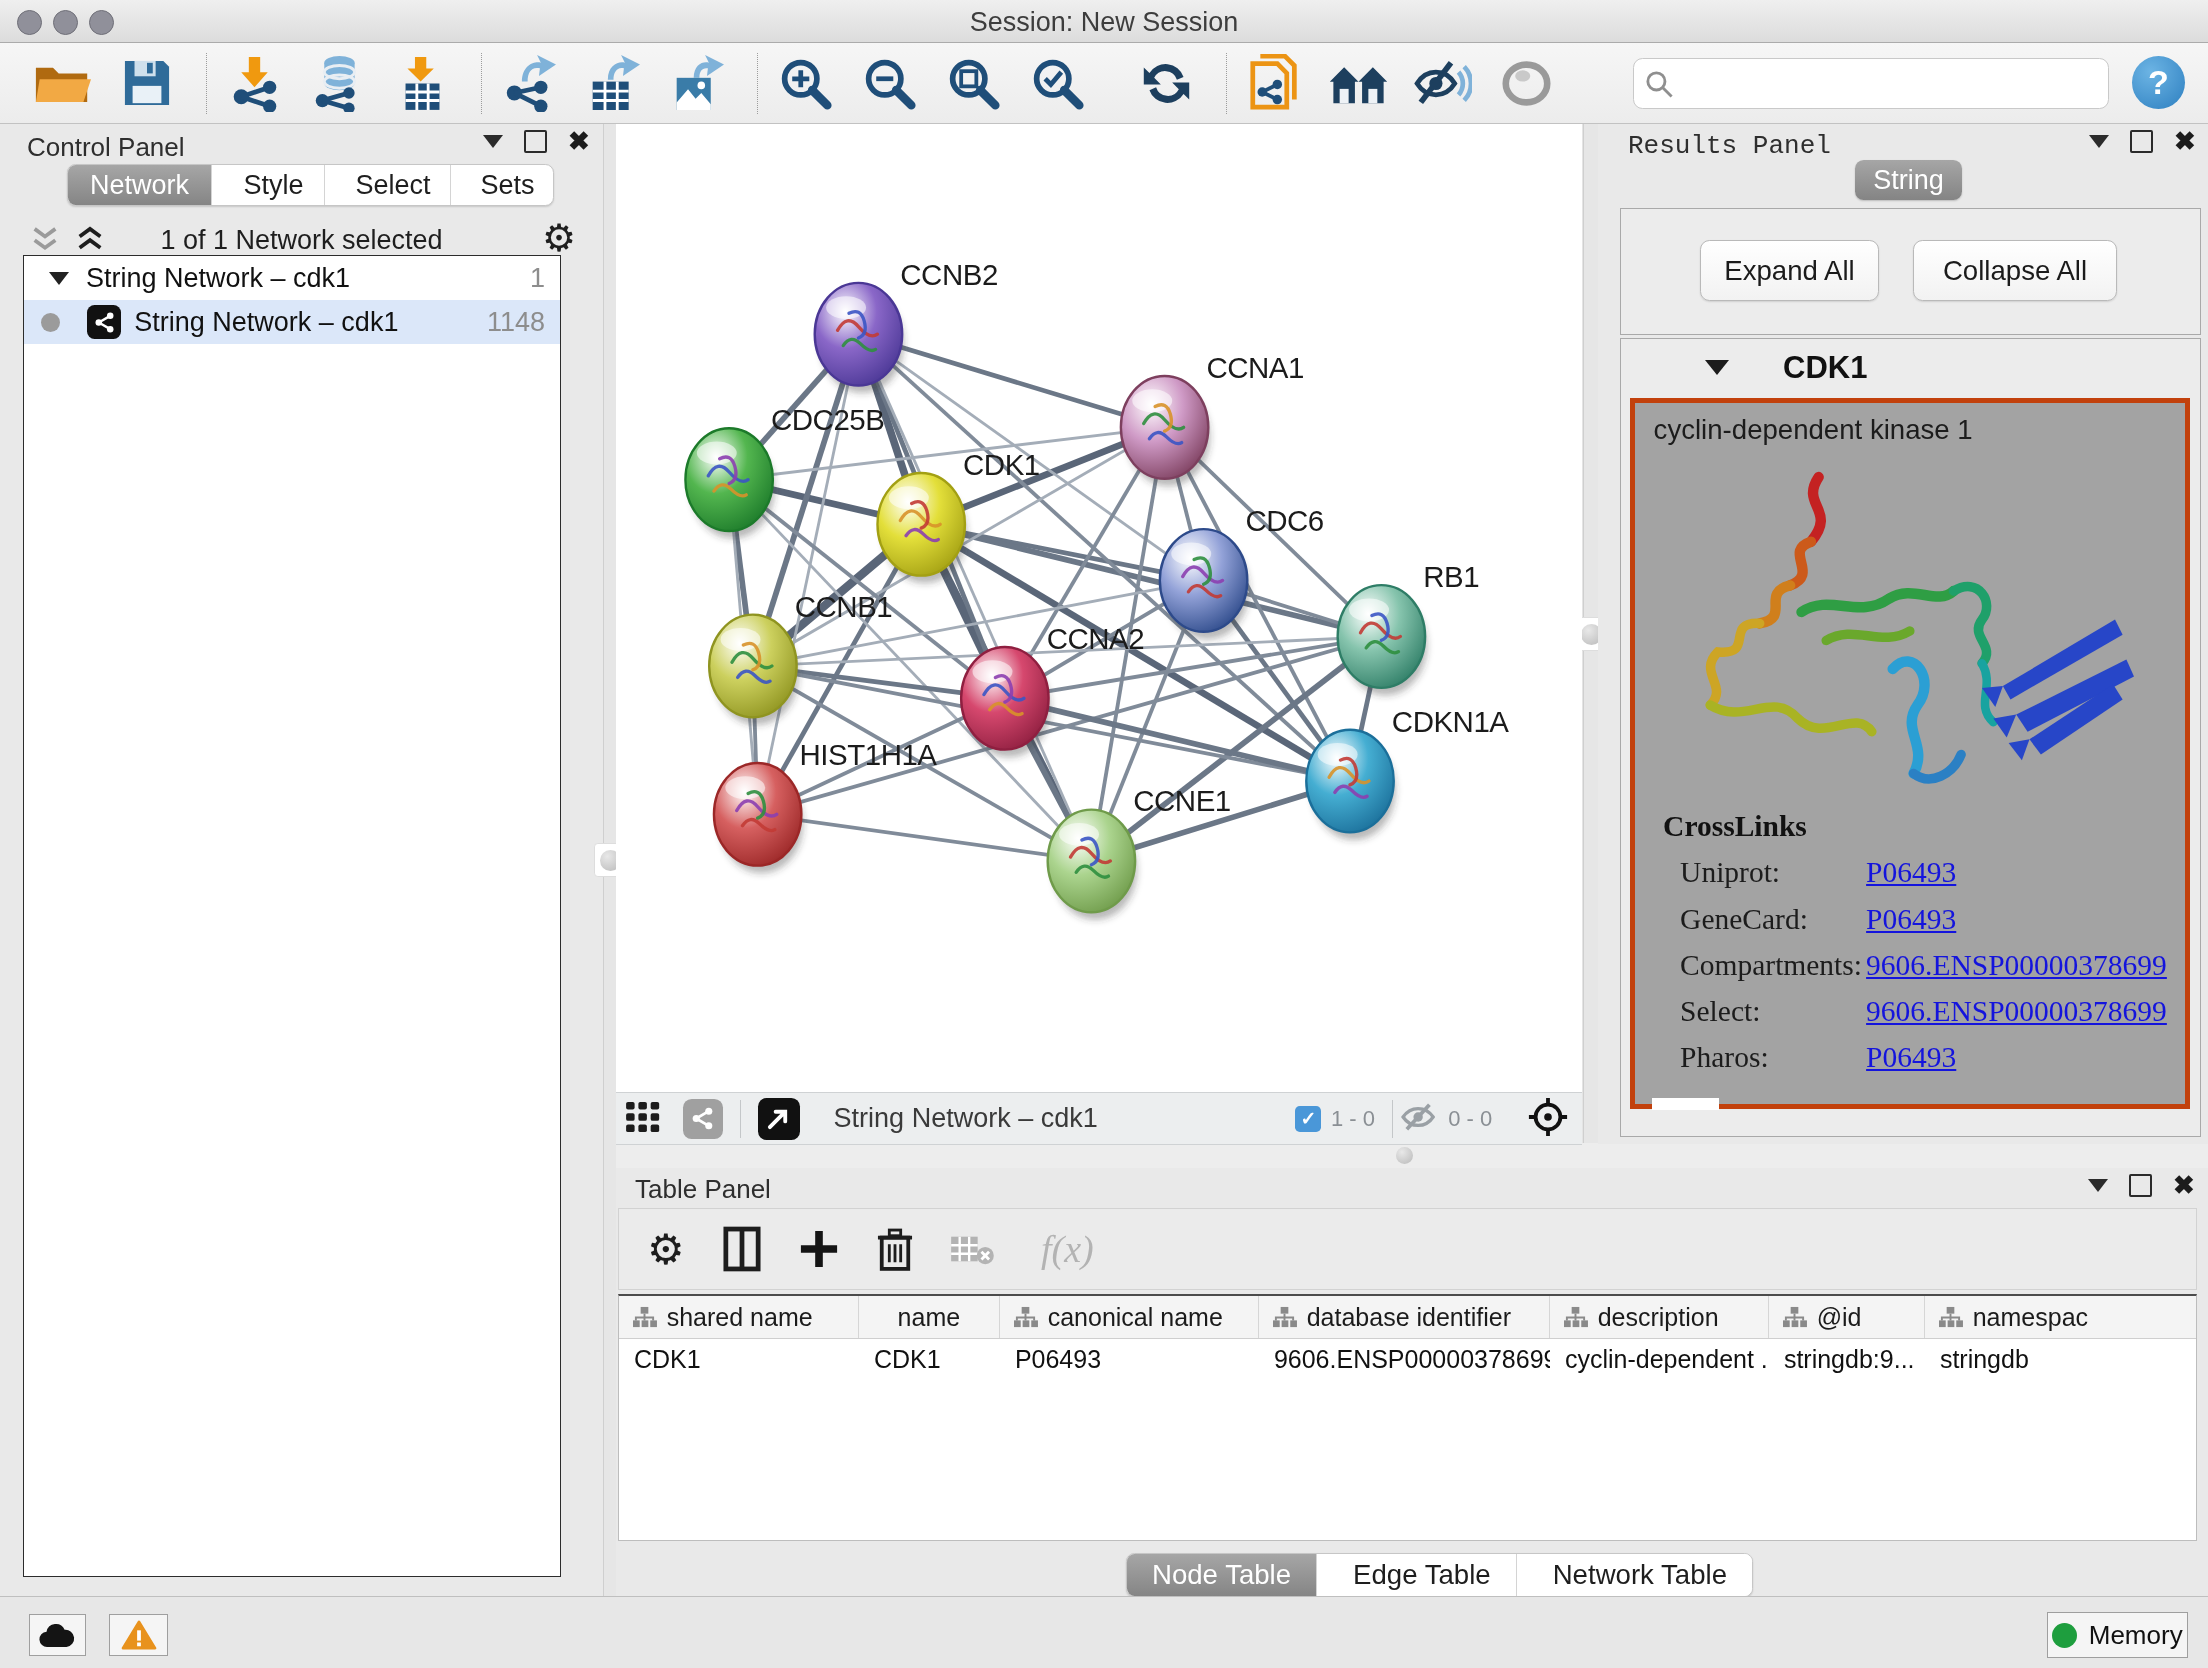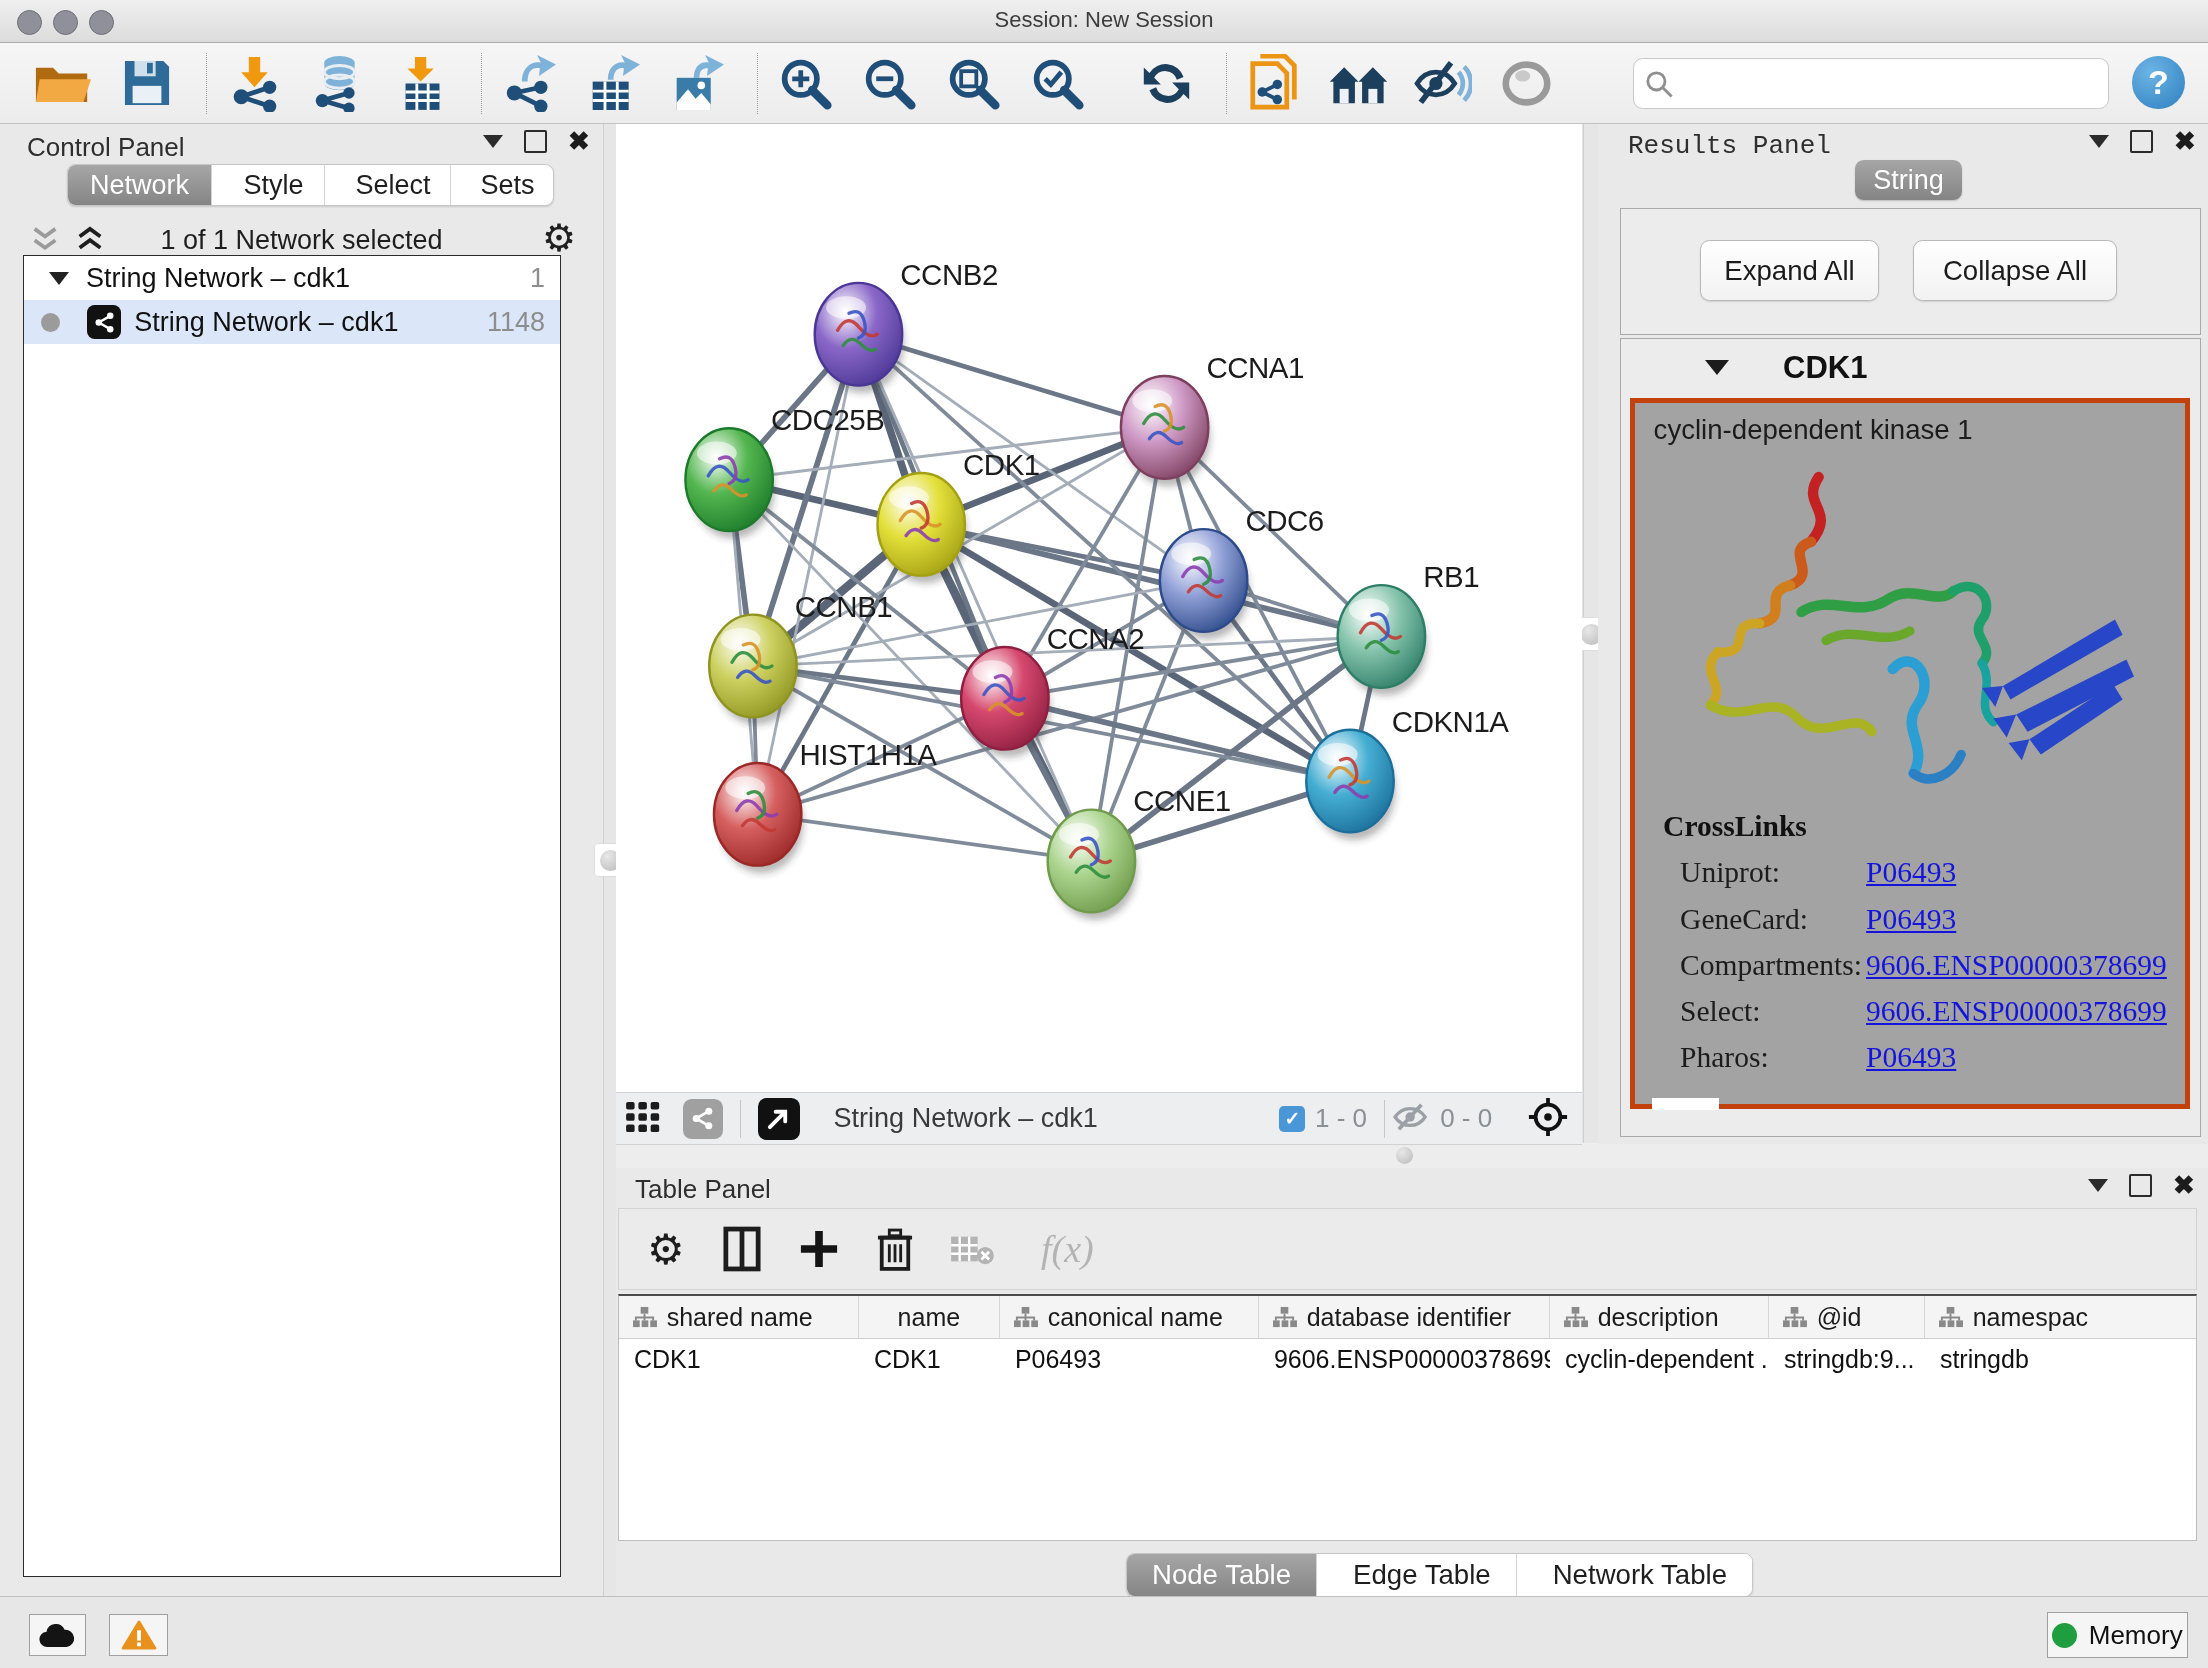--- a/index.html
+++ b/index.html
@@ -8,21 +8,21 @@
        -webkit-font-smoothing:antialiased;}
   .window{position:absolute;inset:0;box-shadow:inset 0 0 0 1px #9c9c9c;}
 
   
   .titlebar{position:absolute;left:0;top:0;width:2208px;height:42px;
     background:linear-gradient(#efefef,#dcdcdc);border-bottom:1px solid #ababab;}
   .traffic{position:absolute;top:9.5px;width:23px;height:23px;border-radius:50%;
     background:#90909a;border:1px solid #6f6f78;}
   .t1{left:17px}.t2{left:53px}.t3{left:89px}
   .win-title{position:absolute;left:0;right:0;top:6.7px;text-align:center;
-    font-size:22px;color:#3d3d3d;}
+    font-size:27px;color:#3d3d3d;}
 
   
   .toolbar{position:absolute;left:0;top:43px;width:2208px;height:81px;
     background:linear-gradient(#f6f6f6,#ececec);border-bottom:1px solid #c2c2c2;
     display:flex;align-items:center;padding-left:32px;box-sizing:border-box;}
   .tbtn{width:61px;height:61px;margin-right:23px;display:flex;align-items:center;justify-content:center;flex:0 0 auto;}
   .tsep{width:0;height:61px;border-left:1.9px dotted #9c9c9c;margin:0 17px 0 5.7px;flex:0 0 auto;}
   .searchbox{position:absolute;right:99px;top:15px;width:474px;height:49px;background:#fff;
     border:1.9px solid #c9c9c9;border-radius:9.5px;}
   .searchbox input{position:absolute;left:49px;top:3.8px;width:409px;height:36px;border:none;outline:none;
@@ -81,21 +81,21 @@
 
   
   .net-canvas{position:absolute;left:616px;top:124px;width:966px;height:968px;background:#fff;}
   .net-canvas svg{position:absolute;left:0;top:0;}
   .net-toolbar{position:absolute;left:616px;top:1092px;width:966px;height:51px;background:#eceeef;
     border-top:1px solid #cfd2d4;border-bottom:1px solid #cfd2d4;display:flex;align-items:center;}
   .nt-sep{width:0;height:38px;border-left:1px solid #c4c7c9;margin:0 17px;}
   .nt-title{font-size:27px;color:#3a3a3a;}
   .checkbox{width:26px;height:26px;background:#4a97d8;border-radius:4.8px;color:#fff;font-size:19px;
     font-weight:bold;text-align:center;line-height:26px;}
-  .nt-count{font-size:26px;color:#8a8f94;margin:0 9.5px;}
+  .nt-count{font-size:22px;color:#8a8f94;margin:0 9.5px;}
   .arrow-badge{width:42px;height:42px;background:#111;border-radius:8.6px;display:flex;align-items:center;justify-content:center;}
 
   
   .results-panel{position:absolute;left:1598px;top:124px;width:611px;height:1020px;background:#e9e9e9;}
   .rp-title{position:absolute;left:30px;top:7px;font-family:Liberation Mono, monospace;}
   .rp-tab{position:absolute;left:257px;top:36px;width:107px;height:40px;border-radius:8.6px;
     background:linear-gradient(#a6a6a6,#848484);color:#fff;font-size:27px;display:flex;
     align-items:center;justify-content:center;box-shadow:0 1px 1.9px rgba(0,0,0,.2);}
   .rp-box{position:absolute;left:22px;width:581px;background:#ececec;border:1.9px solid #a9a9a9;box-sizing:border-box;}
   .rp-box1{top:84px;height:127px;}

